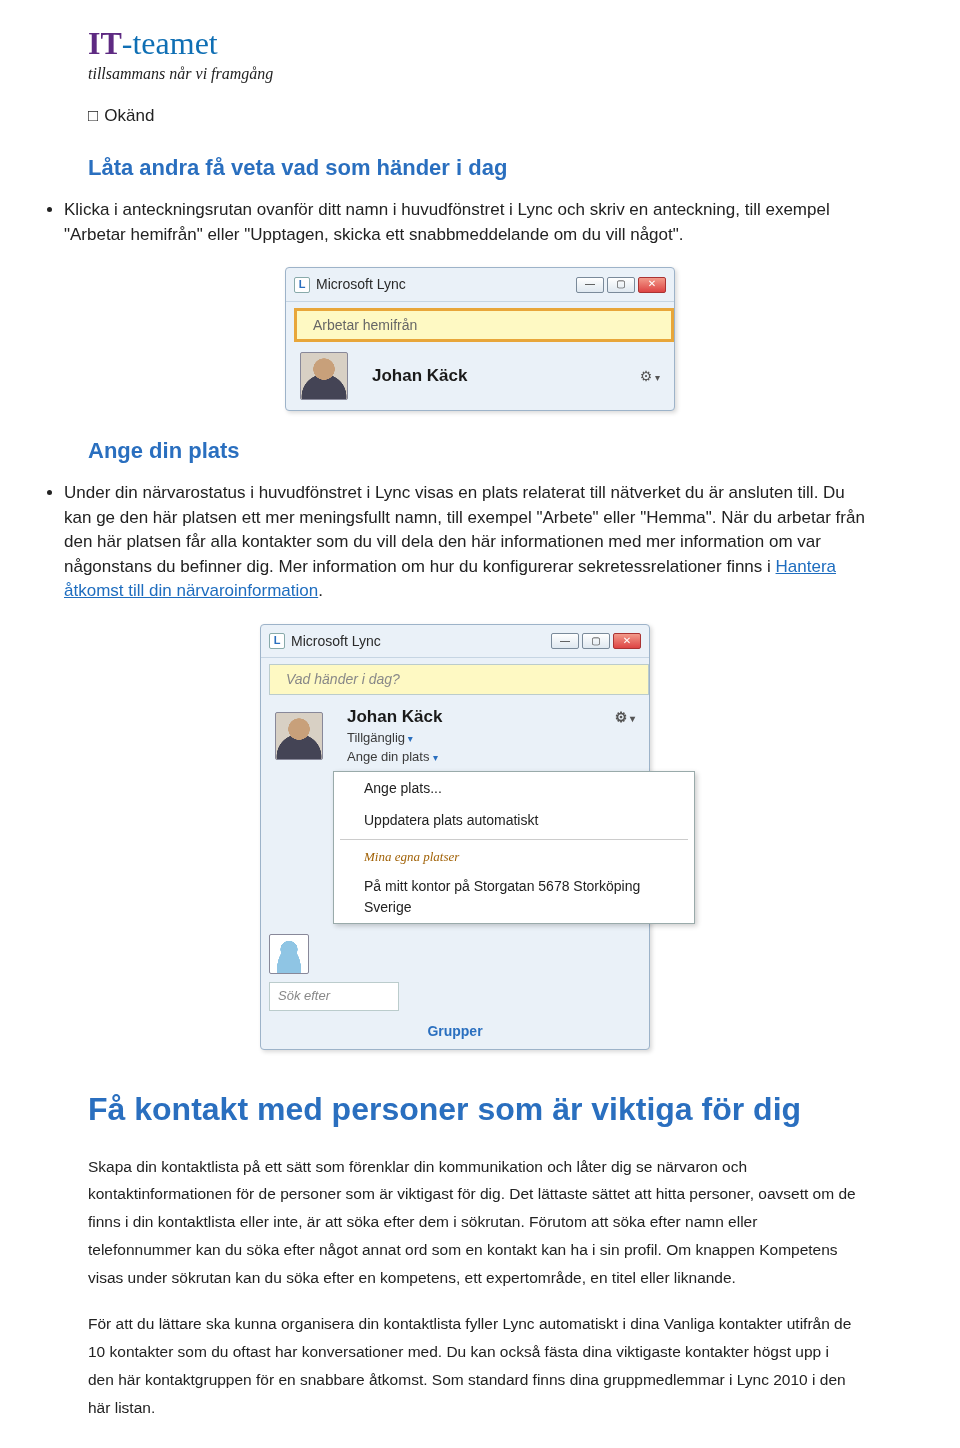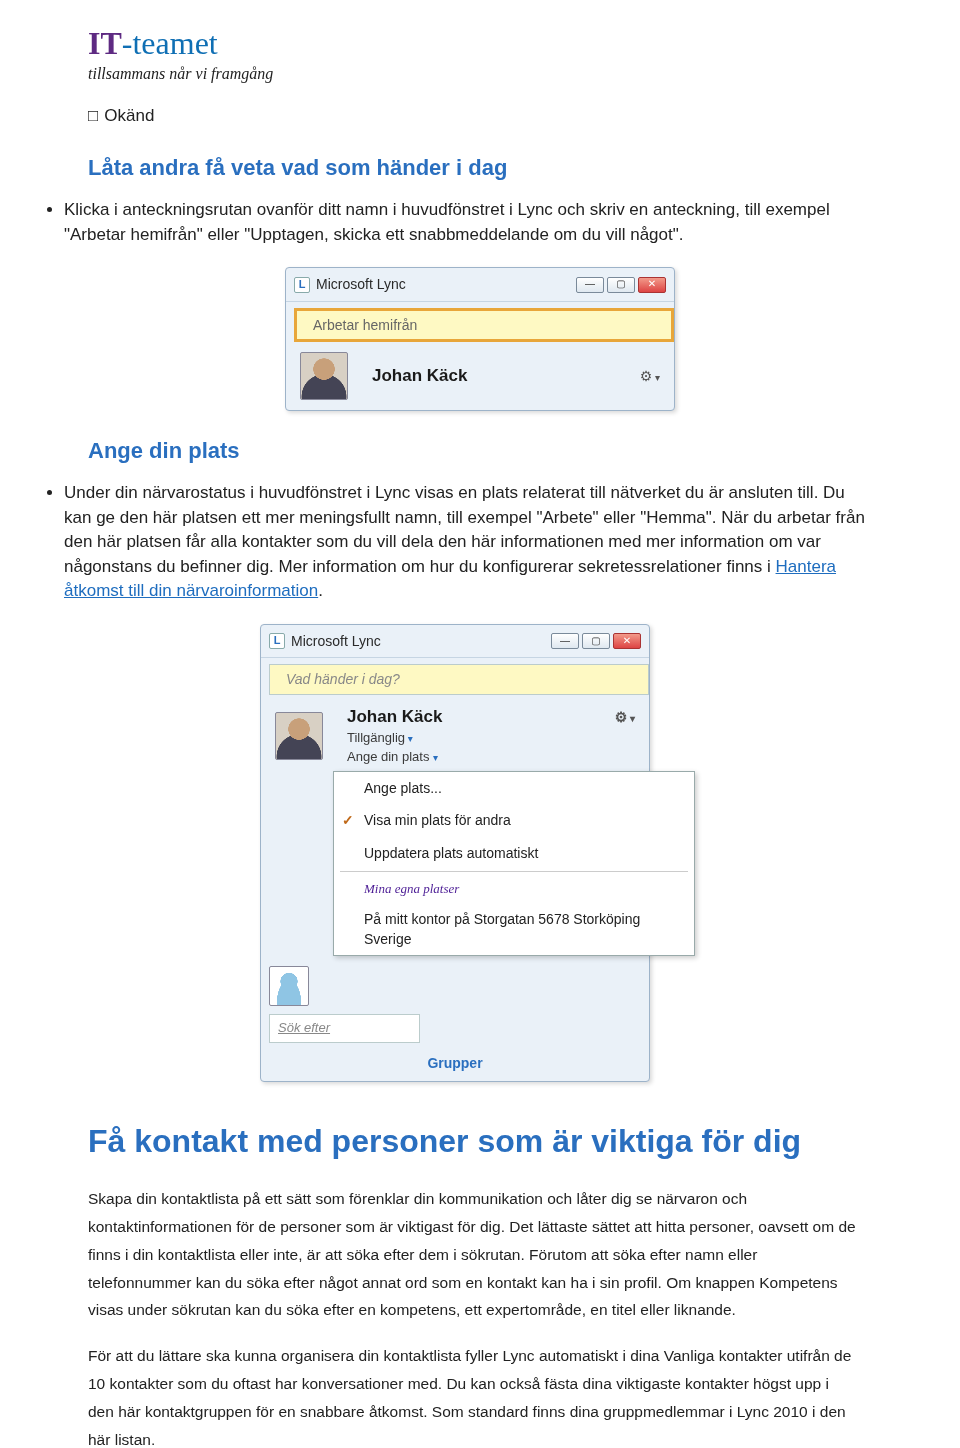--- a/index.html
+++ b/index.html
@@ -122,30 +122,29 @@
   .menu-item {
     display: flex; align-items: center;
     padding: 6px 10px 6px 30px;
     font-size: 14px; color: #222;
     position: relative;
   }
   .menu-item.checked::before {
     content: "\2713"; position: absolute; left: 8px; color: #c06a1a; font-weight: bold;
   }
   .menu-sep { height: 0; border-top: 1px solid #ccc; margin: 2px 6px; }
-  .menu-head { padding: 6px 10px 4px 30px; color: #4c1d95; font-family: Georgia, serif; font-style: italic; font-size: 13px; }
+  .menu-head { padding: 6px 10px 4px 30px; color: #a16207; font-family: Georgia, serif; font-style: italic; font-size: 13px; }
 
   .lync-searchbar {
     margin: 8px;
     padding: 4px 8px;
     border: 1px solid #bcc;
     background: #fff;
     color: #888; font-style: italic;
-    width: 151px;
-    text-decoration: underline;
+    width: 130px;
   }
   .lync-tabs { padding: 2px 8px 8px 8px; font-size: 14px; color: #2a6fbf; font-weight: 600; text-align: center; }
 
   .lync2-wrap { width: 440px; margin: 16px auto 28px auto; position: relative; }
   .lync2-wrap .lync-win { width: 390px; margin: 0; }
 </style>
 </head>
 <body>
 
 <div class="logo">
@@ -211,21 +210,20 @@
         <div style="font-size:13px;color:#3a3a3a;" class="caret">Tillgänglig</div>
         <div style="font-size:13px;color:#3a3a3a;">
           <span>Ange din plats</span>
           <span class="caret-bg caret"></span>
         </div>
       </div>
     </div>
 
     <div class="lync-menu">
       <div class="menu-item">Ange plats...</div>
-      <div class="menu-item checked">Visa min plats för andra</div>
       <div class="menu-item">Uppdatera plats automatiskt</div>
       <div class="menu-sep"></div>
       <div class="menu-head">Mina egna platser</div>
       <div class="menu-item">På mitt kontor på Storgatan 5678 Storköping Sverige</div>
     </div>
 
     <div style="display:flex;align-items:center;gap:10px;padding:10px 8px 0 8px;">
       <div class="avatar generic" style="width:40px;height:40px;"></div>
     </div>
     <div class="lync-searchbar">Sök efter</div>

